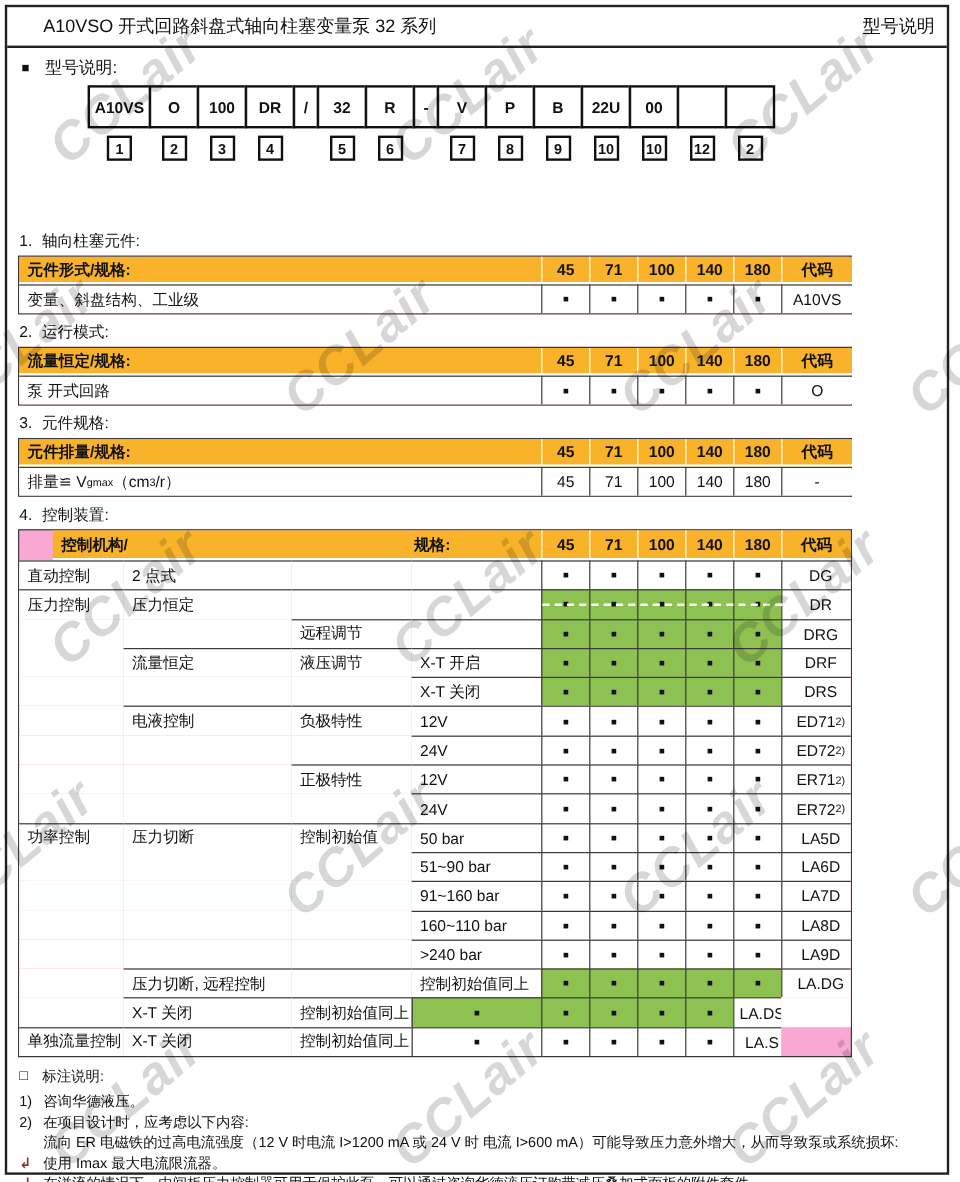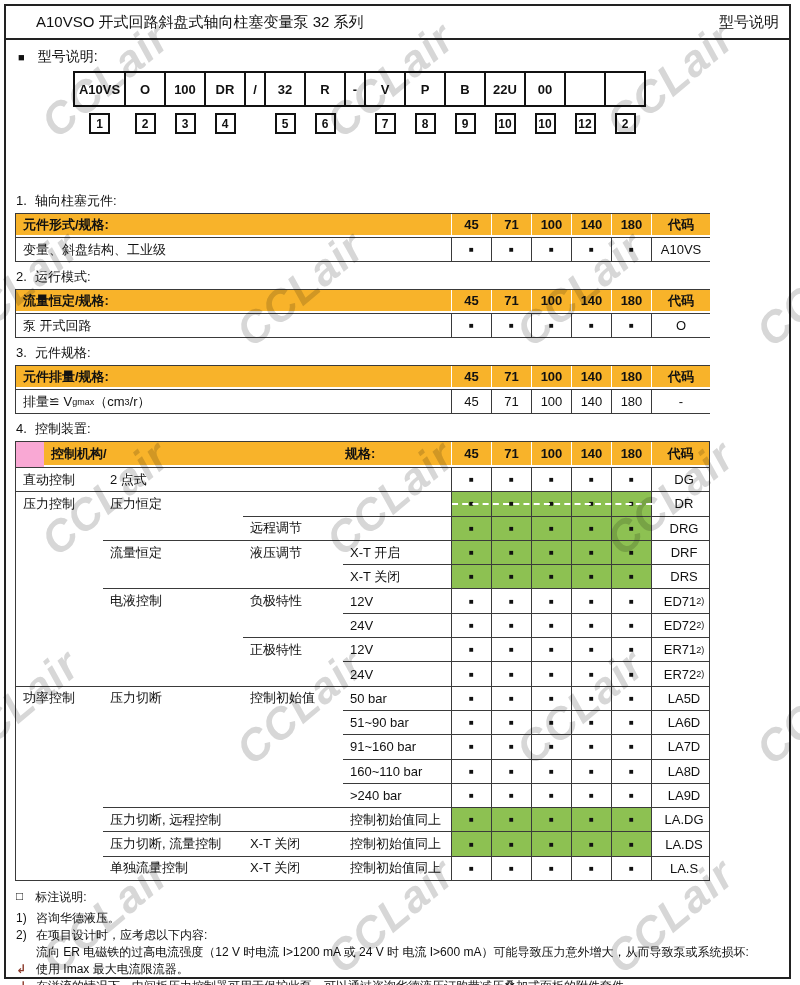--- a/index.html
+++ b/index.html
@@ -388,21 +388,20 @@
           <div class="bc c4 bt">控制初始值同上</div>
           <div class="bc bm sq bt gr">■</div>
           <div class="bc bm sq bt gr">■</div>
           <div class="bc bm sq bt gr">■</div>
           <div class="bc bm sq bt gr">■</div>
           <div class="bc bm sq bt gr">■</div>
           <div class="bc bm bcode4 bt">
             <span>LA.DG</span>
           </div>
           <div class="bc c1"></div>
-          <div class="bc c2 bt">压力切断, 流量控制</div>
           <div class="bc c3 bt">X-T 关闭</div>
           <div class="bc c4 bt">控制初始值同上</div>
           <div class="bc bm sq bt gr">■</div>
           <div class="bc bm sq bt gr">■</div>
           <div class="bc bm sq bt gr">■</div>
           <div class="bc bm sq bt gr">■</div>
           <div class="bc bm sq bt gr">■</div>
           <div class="bc bm bcode4 bt">
             <span>LA.DS</span>
           </div>

